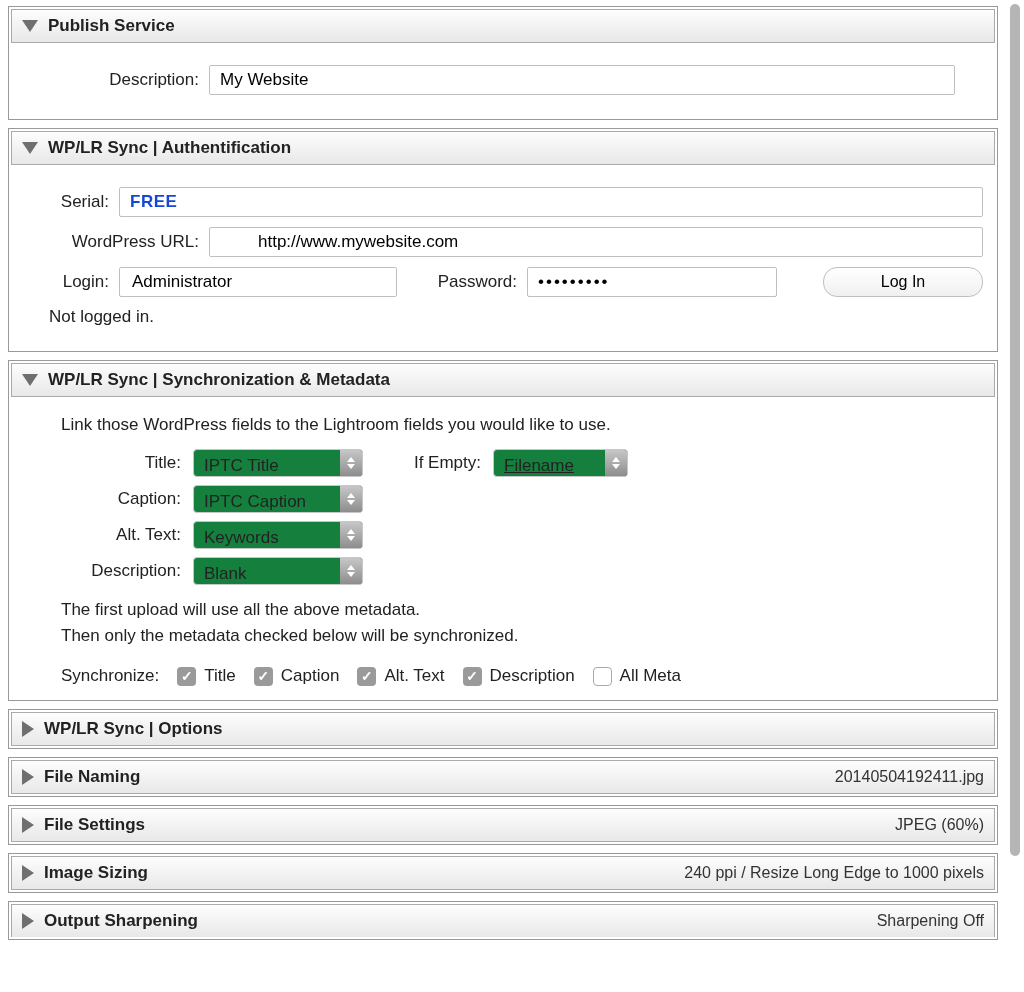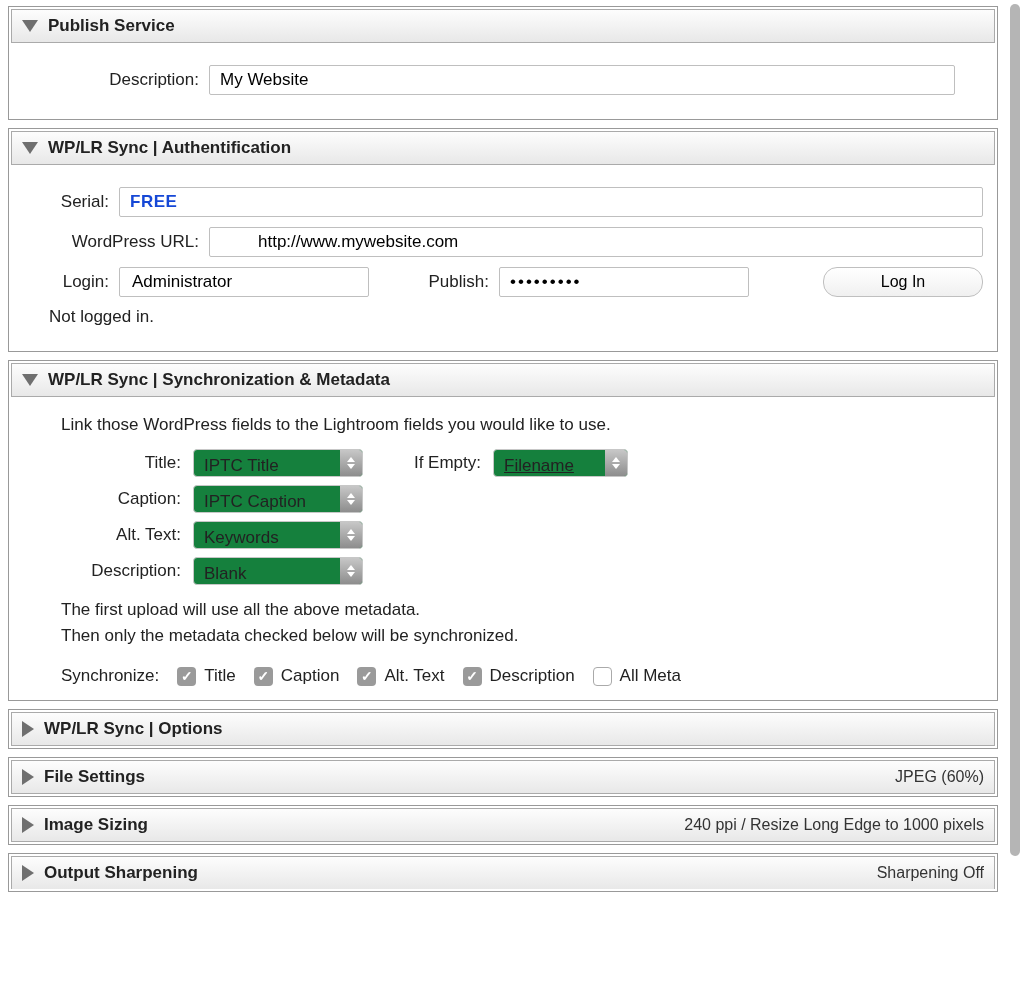--- a/index.html
+++ b/index.html
@@ -228,22 +228,22 @@
         <div class="row">
           <span class="label" style="width:70px;">Serial:</span>
           <input class="text-input serial" style="flex: 1 1 0%;" value="FREE">
         </div>
         <div class="row">
           <span class="label" style="width:160px;">WordPress URL:</span>
           <input class="text-input" style="flex: 1 1 0%; padding-left: 48px;" value="http://www.mywebsite.com">
         </div>
         <div class="row" style="gap:0;">
           <span class="label" style="width:70px;">Login:</span>
-          <input class="text-input" style="width: 250px; padding-left: 12px;" value="Administrator">
-          <span class="label" style="width:130px;">Publish:</span>
+          <input class="text-input" style="width: 278px; padding-left: 12px;" value="Administrator">
+          <span class="label" style="width:130px;">Password:</span>
           <input class="text-input pwd" style="width: 250px;" value="•••••••••">
           <div style="flex:1;"></div>
           <button class="btn" style="width:160px;">Log In</button>
         </div>
         <div class="row">
           <span>Not logged in.</span>
         </div>
       </div>
     </div>
 
@@ -343,20 +343,29 @@
 
     <div class="panel">
       <div class="panel-header">
         <div class="left">
           <span class="disclosure closed"></span>
           <span class="panel-title">WP/LR Sync | Options</span>
         </div>
       </div>
     </div>
 
+    <div class="panel">
+      <div class="panel-header">
+        <div class="left">
+          <span class="disclosure closed"></span>
+          <span class="panel-title">File Naming</span>
+        </div>
+        <span class="panel-summary">20140504192411.jpg</span>
+      </div>
+    </div>
 
     <div class="panel">
       <div class="panel-header">
         <div class="left">
           <span class="disclosure closed"></span>
           <span class="panel-title">File Settings</span>
         </div>
         <span class="panel-summary">JPEG (60%)</span>
       </div>
     </div>

